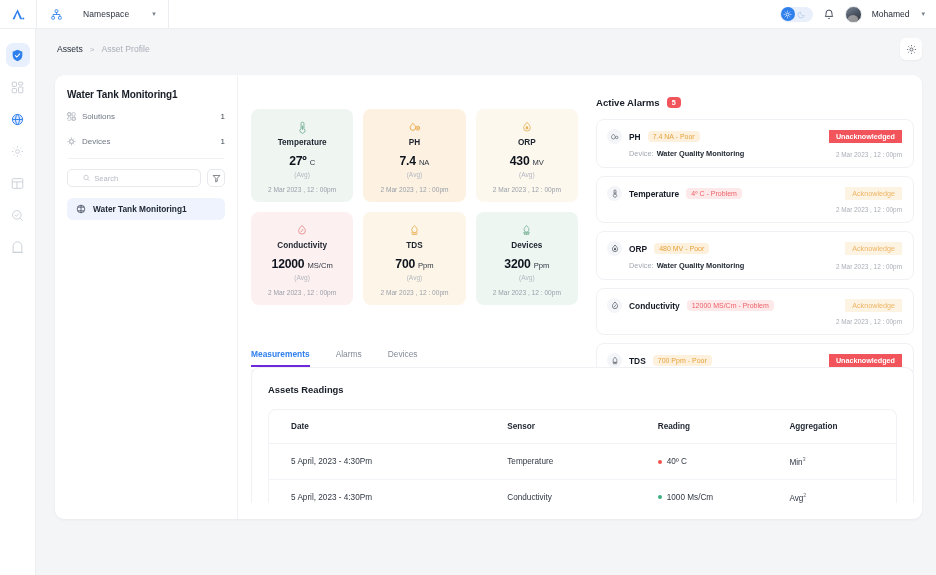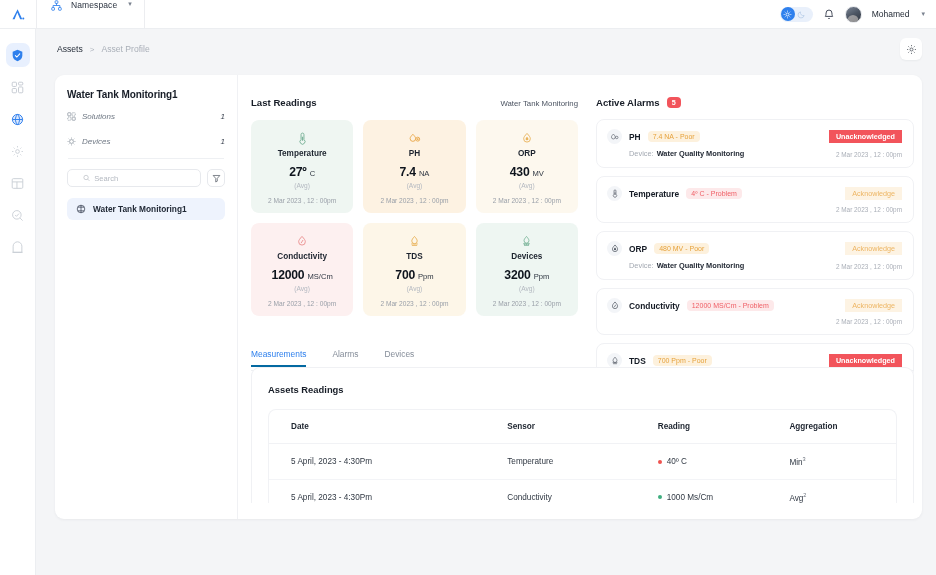--- a/index.html
+++ b/index.html
@@ -12,21 +12,21 @@
   }
 
   
   .topbar {
     position: absolute; top: 0; left: 0; width: 936px; height: 29px;
     background: #ffffff; display: flex; align-items: center;
     border-bottom: 1px solid #eceef1;
   }
   .logo { width: 36px; display: flex; align-items: center; justify-content: center; }
   .ns-divider { width: 1px; height: 29px; background: #ecedf0; }
-  .ns-group { display: flex; gap: 9px; padding: 0 12px 0 14px; height: 29px; }
+  .ns-group { display: flex; align-items: center; gap: 21px; padding: 0 12px 0 14px; height: 29px; }
   .ns-label { font-size: 8.5px; color: #2b3340; letter-spacing: .1px; }
   .chev { font-size: 7px; color: #7a828f; margin-left: 2px; }
 
   .topright { margin-left: auto; display: flex; align-items: center; gap: 10px; padding-right: 11px; }
   .themetoggle {
     width: 33px; height: 15px; border-radius: 9px; background: #e9f0fb;
     display: flex; align-items: center; position: relative; padding: 0 1px;
   }
   .tt-on {
     width: 14px; height: 14px; border-radius: 50%; background: #2f80ed;
@@ -78,21 +78,21 @@
     overflow: hidden;
   }
 
   
   .assetpanel {
     position: absolute; left: 0; top: 0; width: 183px; height: 444px;
     border-right: 1px solid #f0f1f4; padding: 14px 12px 0 12px;
   }
   .asset-title { font-size: 10px; font-weight: bold; color: #171d27; letter-spacing: -.1px; }
   .meta-row {
-    display: flex; align-items: center; height: 18px; margin-top: 7px; gap: 6px; font-style: italic;
+    display: flex; align-items: center; height: 18px; margin-top: 7px; gap: 6px;
   }
   .meta-label { font-size: 8px; color: #6f7884; }
   .meta-count { margin-left: auto; font-size: 8px; color: #3d4552; }
   .hr { height: 1px; background: #eef0f3; margin: 8px 1px 0 1px; }
   .searchrow { display: flex; align-items: center; gap: 6px; margin-top: 10px; }
   .searchbox {
     flex: 1; height: 18px; border: 1px solid #e7e9ed; border-radius: 5px;
     display: flex; align-items: center; gap: 4px; padding: 0 15px; background: #fff;
   }
   .searchbox input {
@@ -176,21 +176,21 @@
     position: absolute; left: 0; right: 0; bottom: 0; height: 16px;
     background: linear-gradient(to bottom, rgba(255,255,255,0), #ffffff 88%);
   }
 
   
   .tabs {
     position: absolute; left: 196px; top: 274px; width: 663px; height: 22px;
     border-bottom: 1px solid #eef0f3; display: flex; align-items: flex-start; gap: 26px;
   }
   .tab { font-size: 8.4px; color: #858d99; padding-bottom: 6px; }
-  .tab.active { color: #2f80ed; font-weight: 400; border-bottom: 2px solid #0369a1; }
+  .tab.active { color: #2f80ed; font-weight: 700; border-bottom: 2px solid #6d28d9; }
 
   
   .tablecard {
     position: absolute; left: 196px; top: 292px; width: 663px; height: 136px;
     border: 1px solid #f0f1f4; border-bottom: 0; border-radius: 9px 9px 0 0;
     background: #fff; padding: 16px 0 0 0; overflow: hidden;
   }
   .tc-title { font-size: 9.4px; font-weight: bold; color: #171d27; padding: 0 16px; }
   .innertable {
     margin: 14px 16px 0 16px; border: 1px solid #f1f2f5; border-bottom: 0;
@@ -364,24 +364,20 @@
     <div class="asset-item">
       <svg width="10" height="10" viewBox="0 0 14 14" fill="none" stroke="#32394a" stroke-width="1">
         <circle cx="7" cy="7" r="5.3"></circle>
         <path d="M7 1.7v10.6M2.6 4.4h8.8M2.6 9.6h8.8"></path>
       </svg>
       <span class="asset-item-label">Water Tank Monitoring1</span>
     </div>
   </div>
 
   <div class="readings">
-    <div class="sec-head">
-      <span class="sec-title">Last Readings</span>
-      <span class="sec-right">Water Tank Monitoring</span>
-    </div>
     <div class="cardgrid">
 
       <div class="rcard" style="background:#eff6f2">
         <div class="rc-icon">
           <svg width="9" height="13" viewBox="0 0 10 14" fill="none" stroke="#7cb49b" stroke-width="1.1">
             <path d="M3.4 8.2V2.6a1.6 1.6 0 0 1 3.2 0v5.6a2.8 2.8 0 1 1-3.2 0z"></path>
             <path d="M5 5v4.4" stroke-width="1.4"></path>
           </svg>
         </div>
         <div class="rc-name">Temperature</div>

